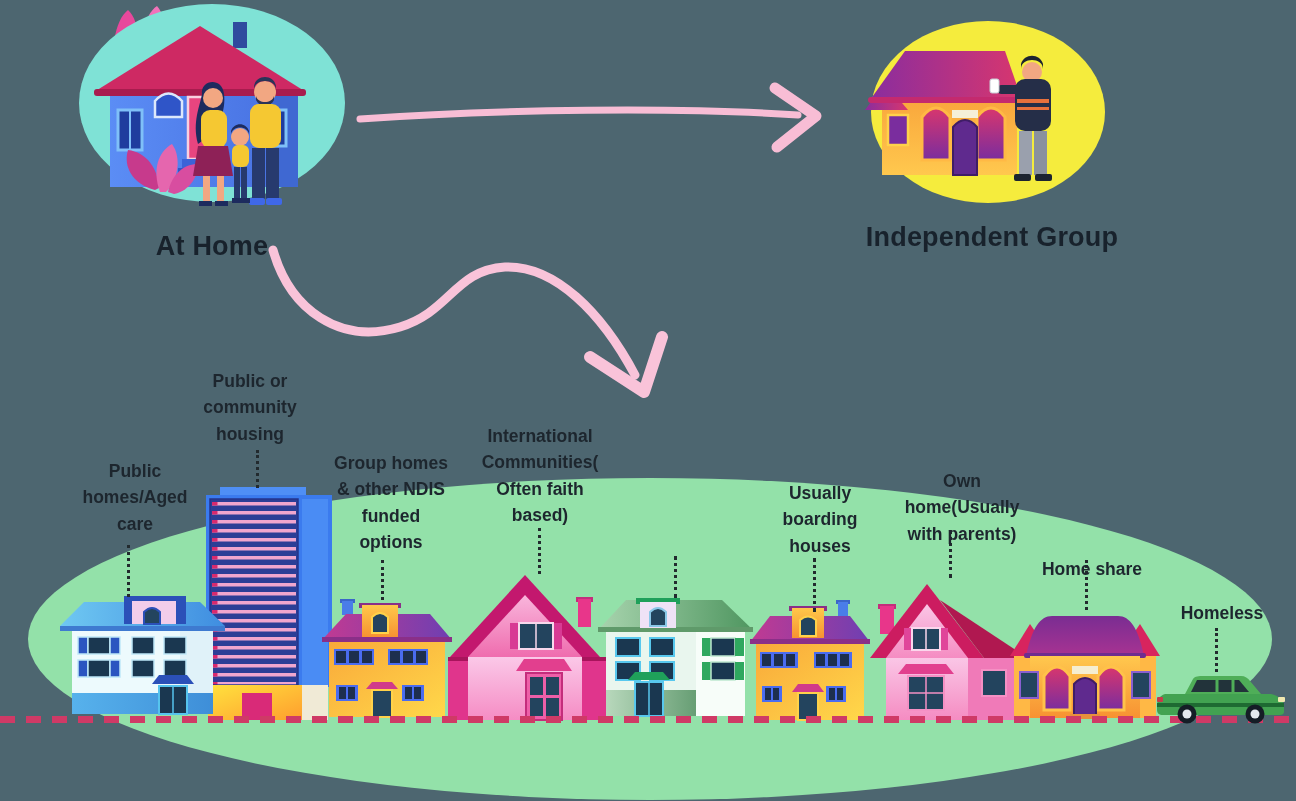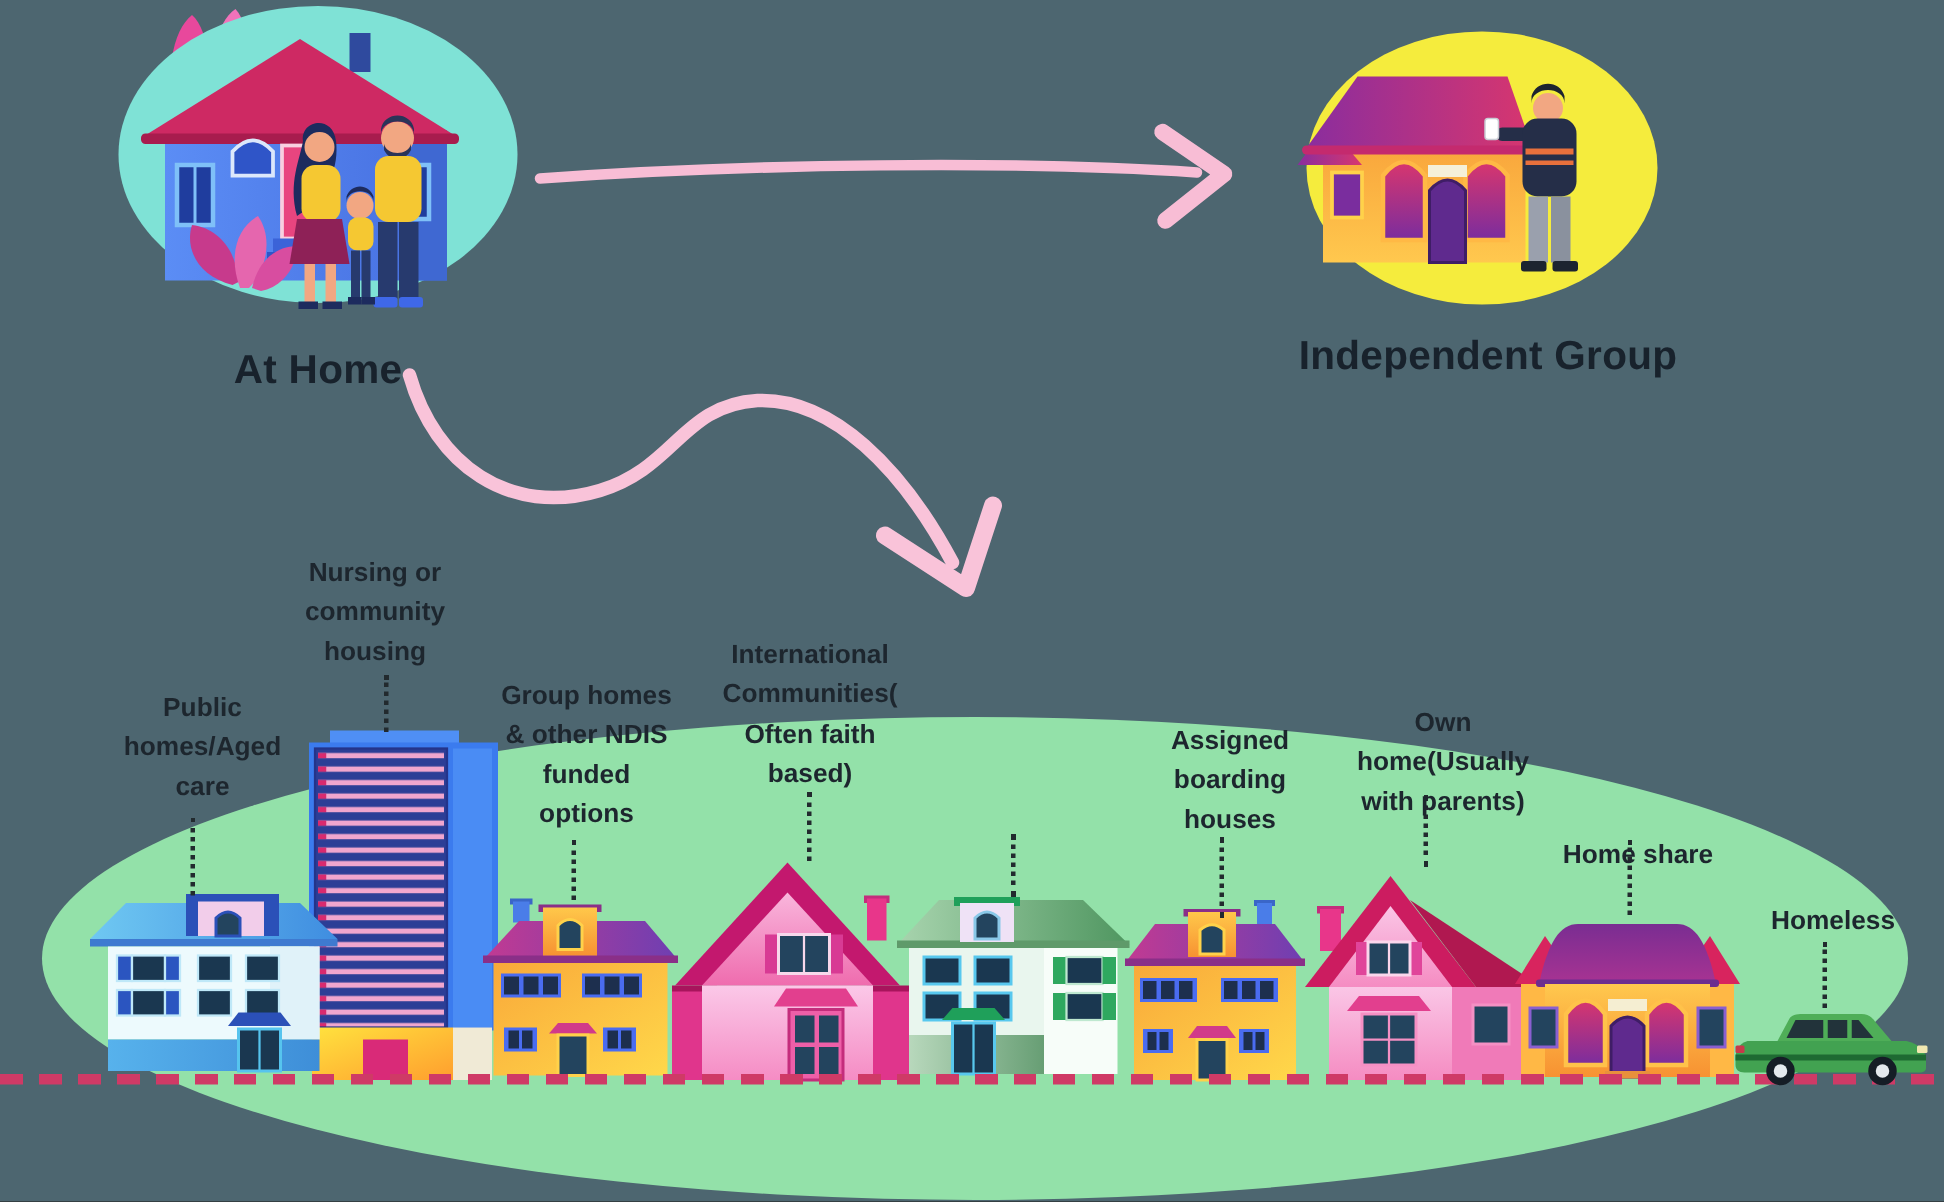--- a/index.html
+++ b/index.html
@@ -432,32 +432,32 @@
   <div class="leader" style="left:538px;top:528px;height:46px;"></div>
   <div class="leader" style="left:674px;top:556px;height:42px;"></div>
   <div class="leader" style="left:813px;top:558px;height:54px;"></div>
   <div class="leader" style="left:949px;top:530px;height:48px;"></div>
   <div class="leader" style="left:1085px;top:560px;height:50px;"></div>
   <div class="leader" style="left:1215px;top:628px;height:44px;"></div>
 
   <div class="opt-label" style="left:135px;top:458px;">Public
 homes/Aged
 care</div>
-  <div class="opt-label" style="left:250px;top:368px;">Nursing or
+  <div class="opt-label" style="left:250px;top:368px;">Public or
 community
 housing</div>
   <div class="opt-label" style="left:540px;top:423px;">International
 Communities(
 Often faith
 based)</div>
   <div class="opt-label" style="left:391px;top:450px;">Group homes
 &amp; other NDIS
 funded
 options</div>
-  <div class="opt-label" style="left:820px;top:480px;">Assigned
+  <div class="opt-label" style="left:820px;top:480px;">Usually
 boarding
 houses</div>
   <div class="opt-label" style="left:962px;top:468px;">Own
 home(Usually
 with parents)</div>
   <div class="opt-label" style="left:1092px;top:556px;">Home share</div>
   <div class="opt-label" style="left:1222px;top:600px;">Homeless</div>
 
 </div>
 

